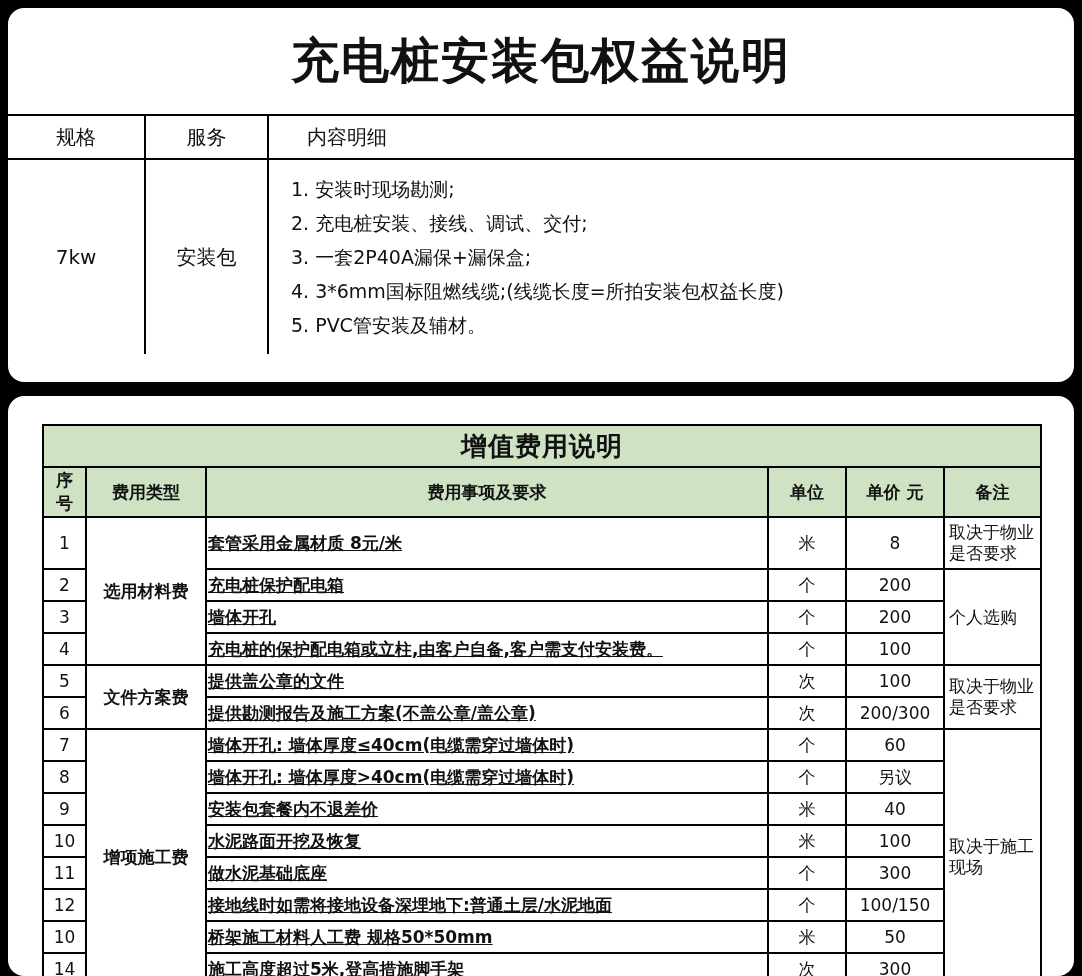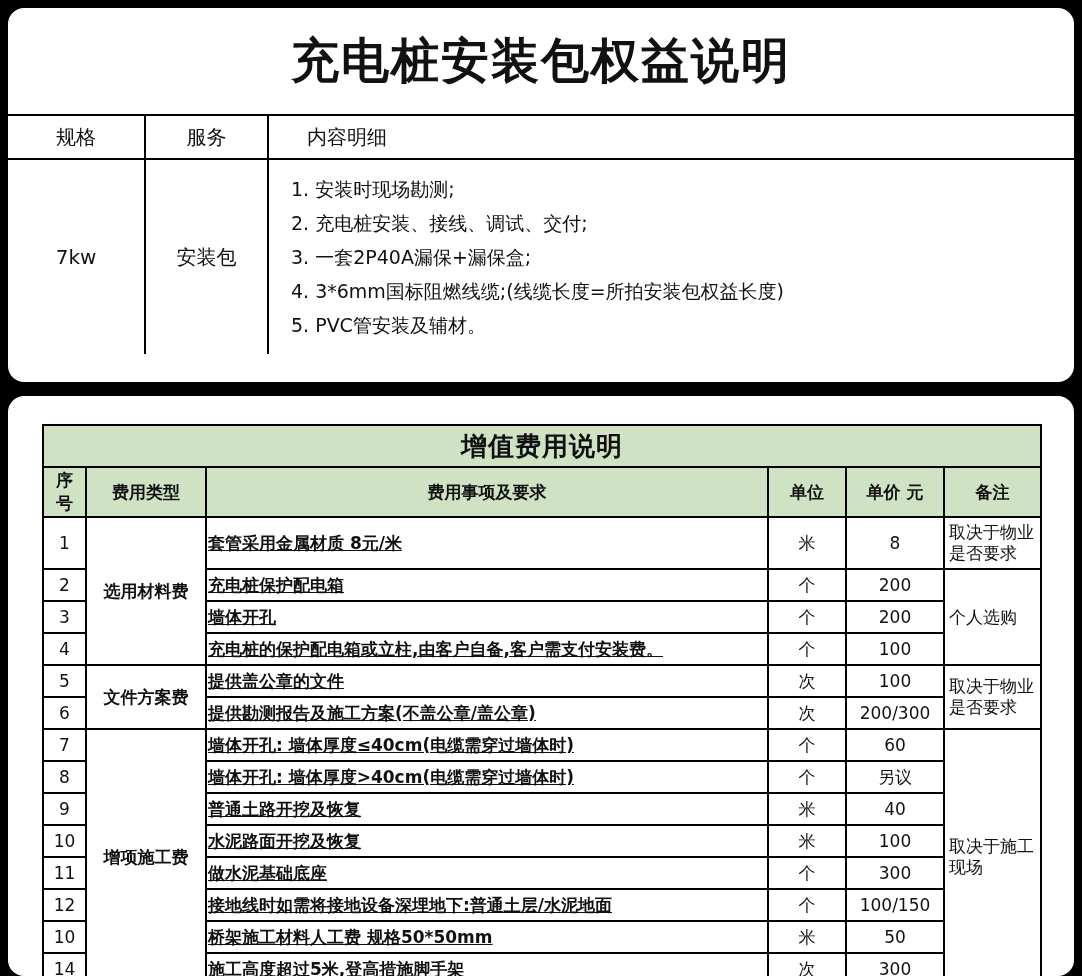--- a/index.html
+++ b/index.html
@@ -199,21 +199,21 @@
           <td class="c-remark" rowspan="8">取决于施工 现场</td>
         </tr>
         <tr>
           <td class="c-no">8</td>
           <td class="c-item">墙体开孔: 墙体厚度&gt;40cm(电缆需穿过墙体时)</td>
           <td class="c-unit">个</td>
           <td class="c-price">另议</td>
         </tr>
         <tr>
           <td class="c-no">9</td>
-          <td class="c-item">普通土路开挖及恢复</td>
+          <td class="c-item">安装包套餐内不退差价</td>
           <td class="c-unit">米</td>
           <td class="c-price">40</td>
         </tr>
         <tr>
           <td class="c-no">10</td>
           <td class="c-item">水泥路面开挖及恢复</td>
           <td class="c-unit">米</td>
           <td class="c-price">100</td>
         </tr>
         <tr>

